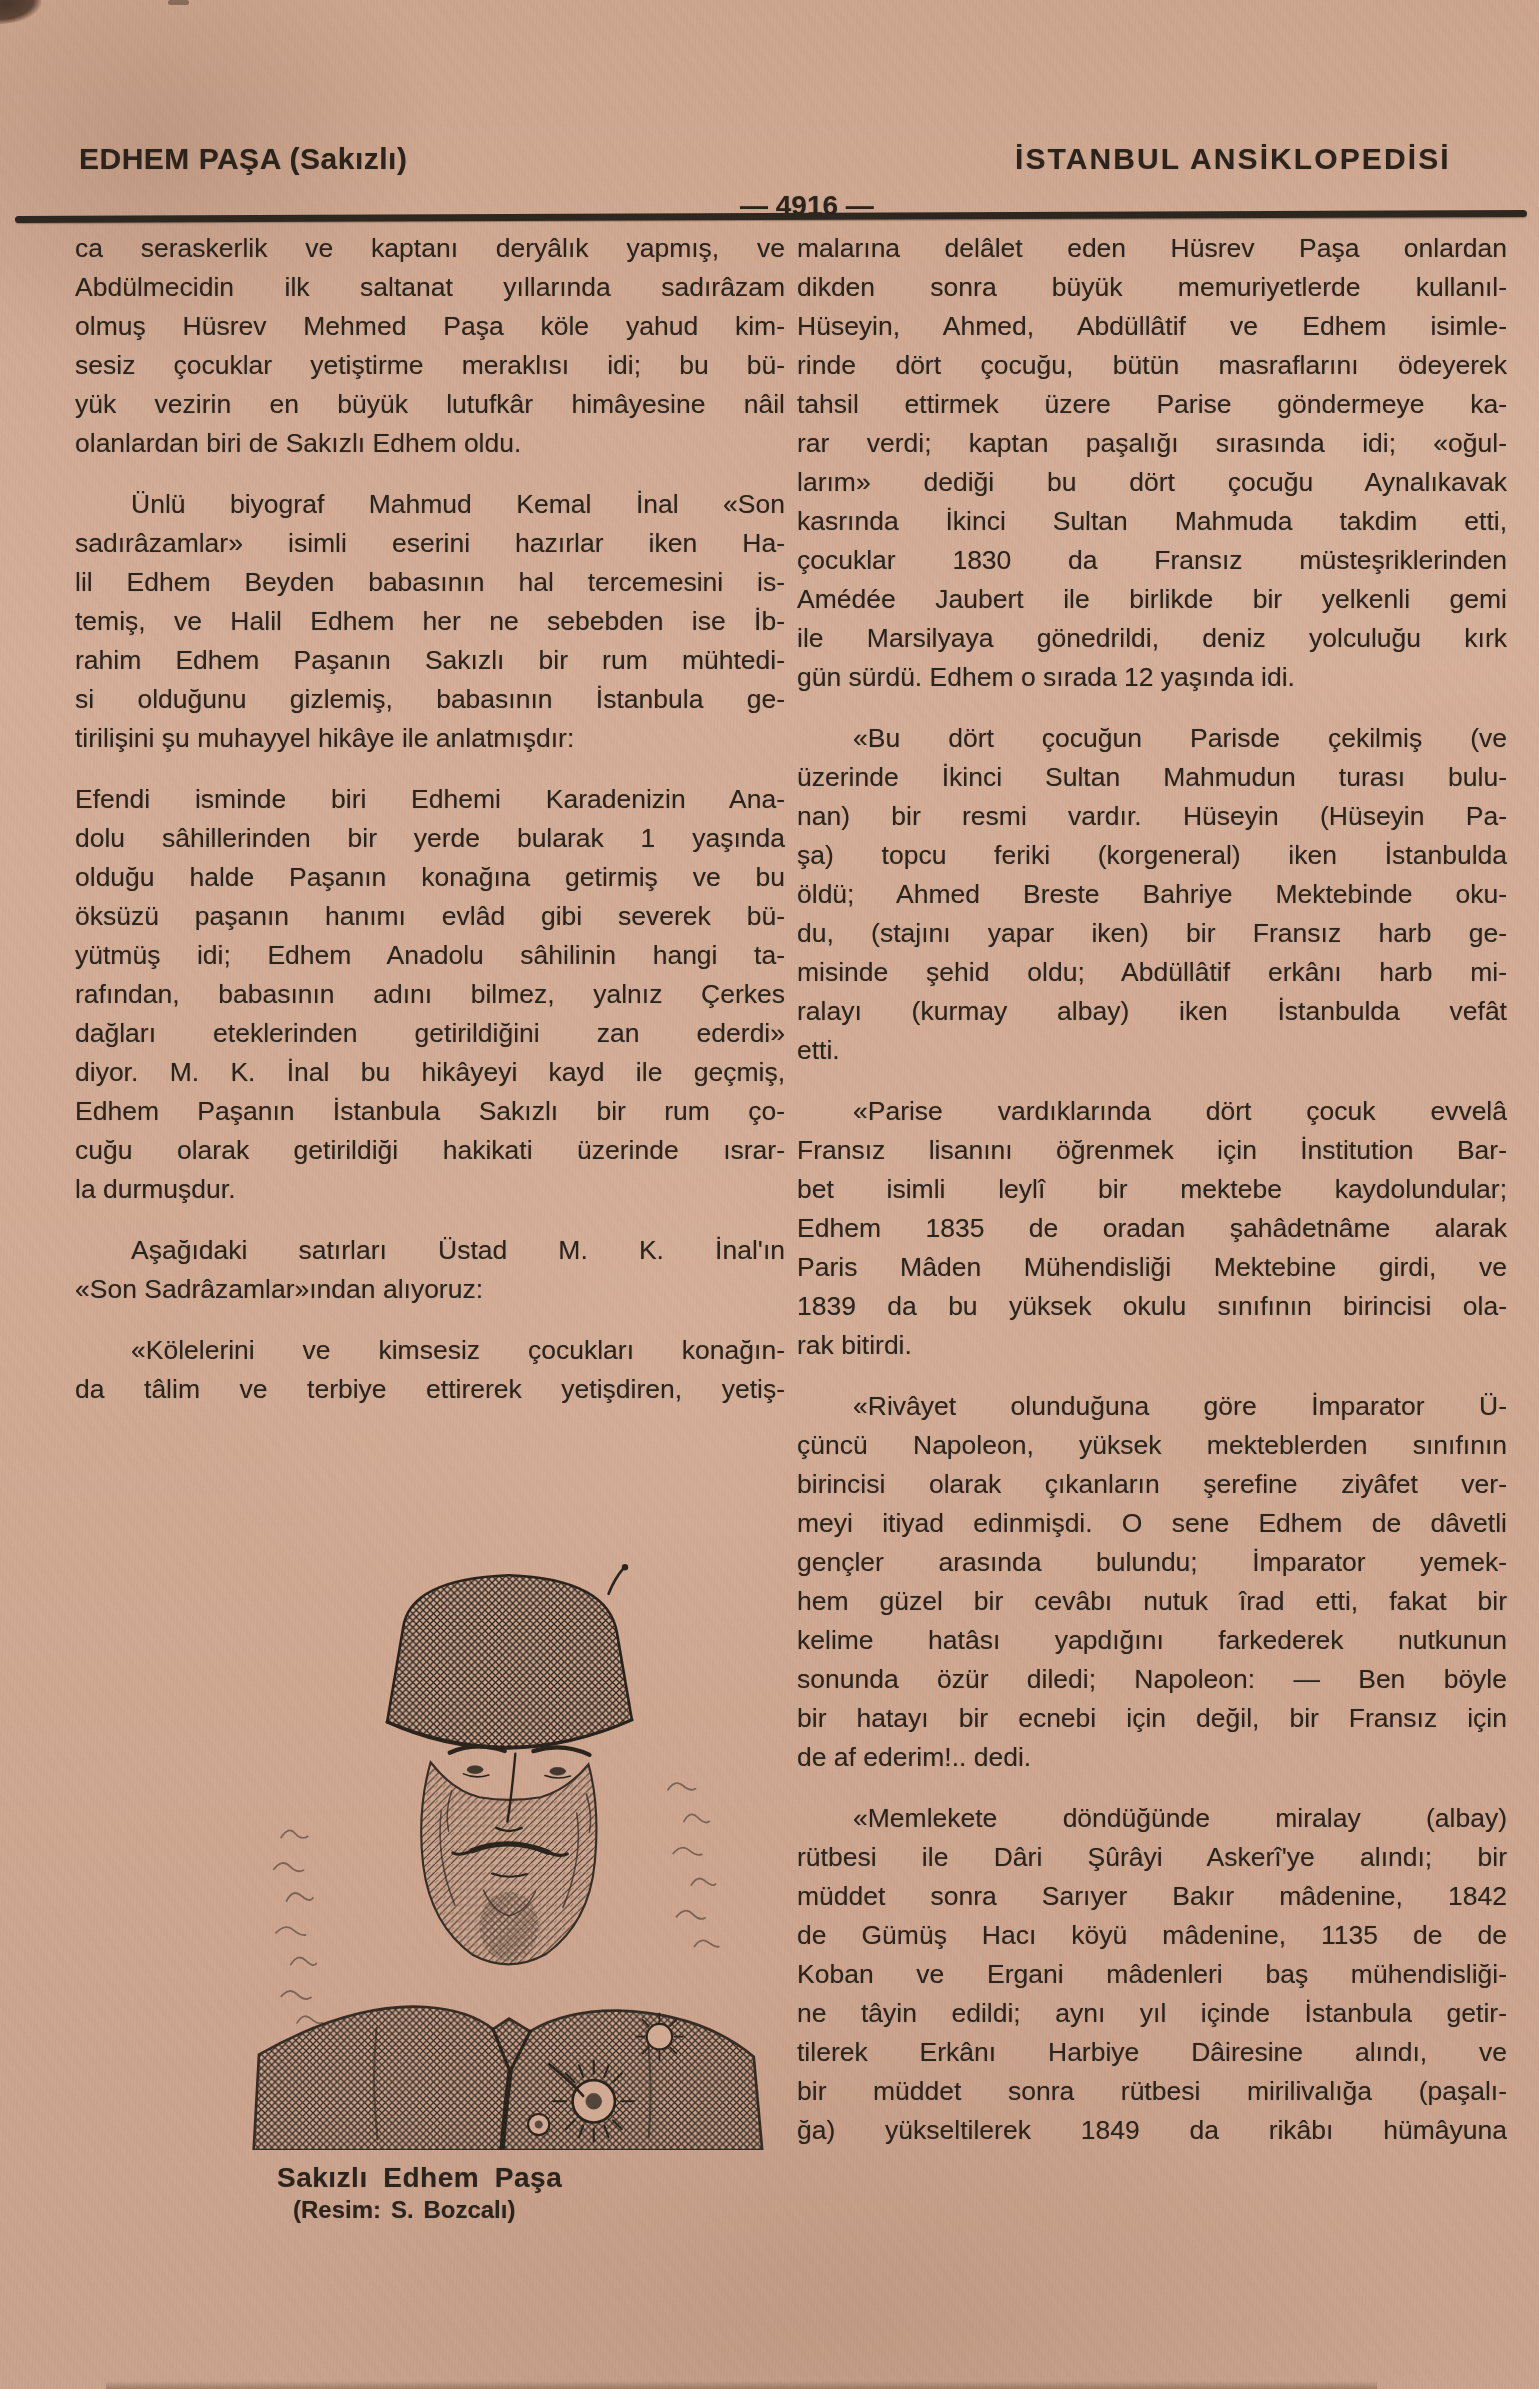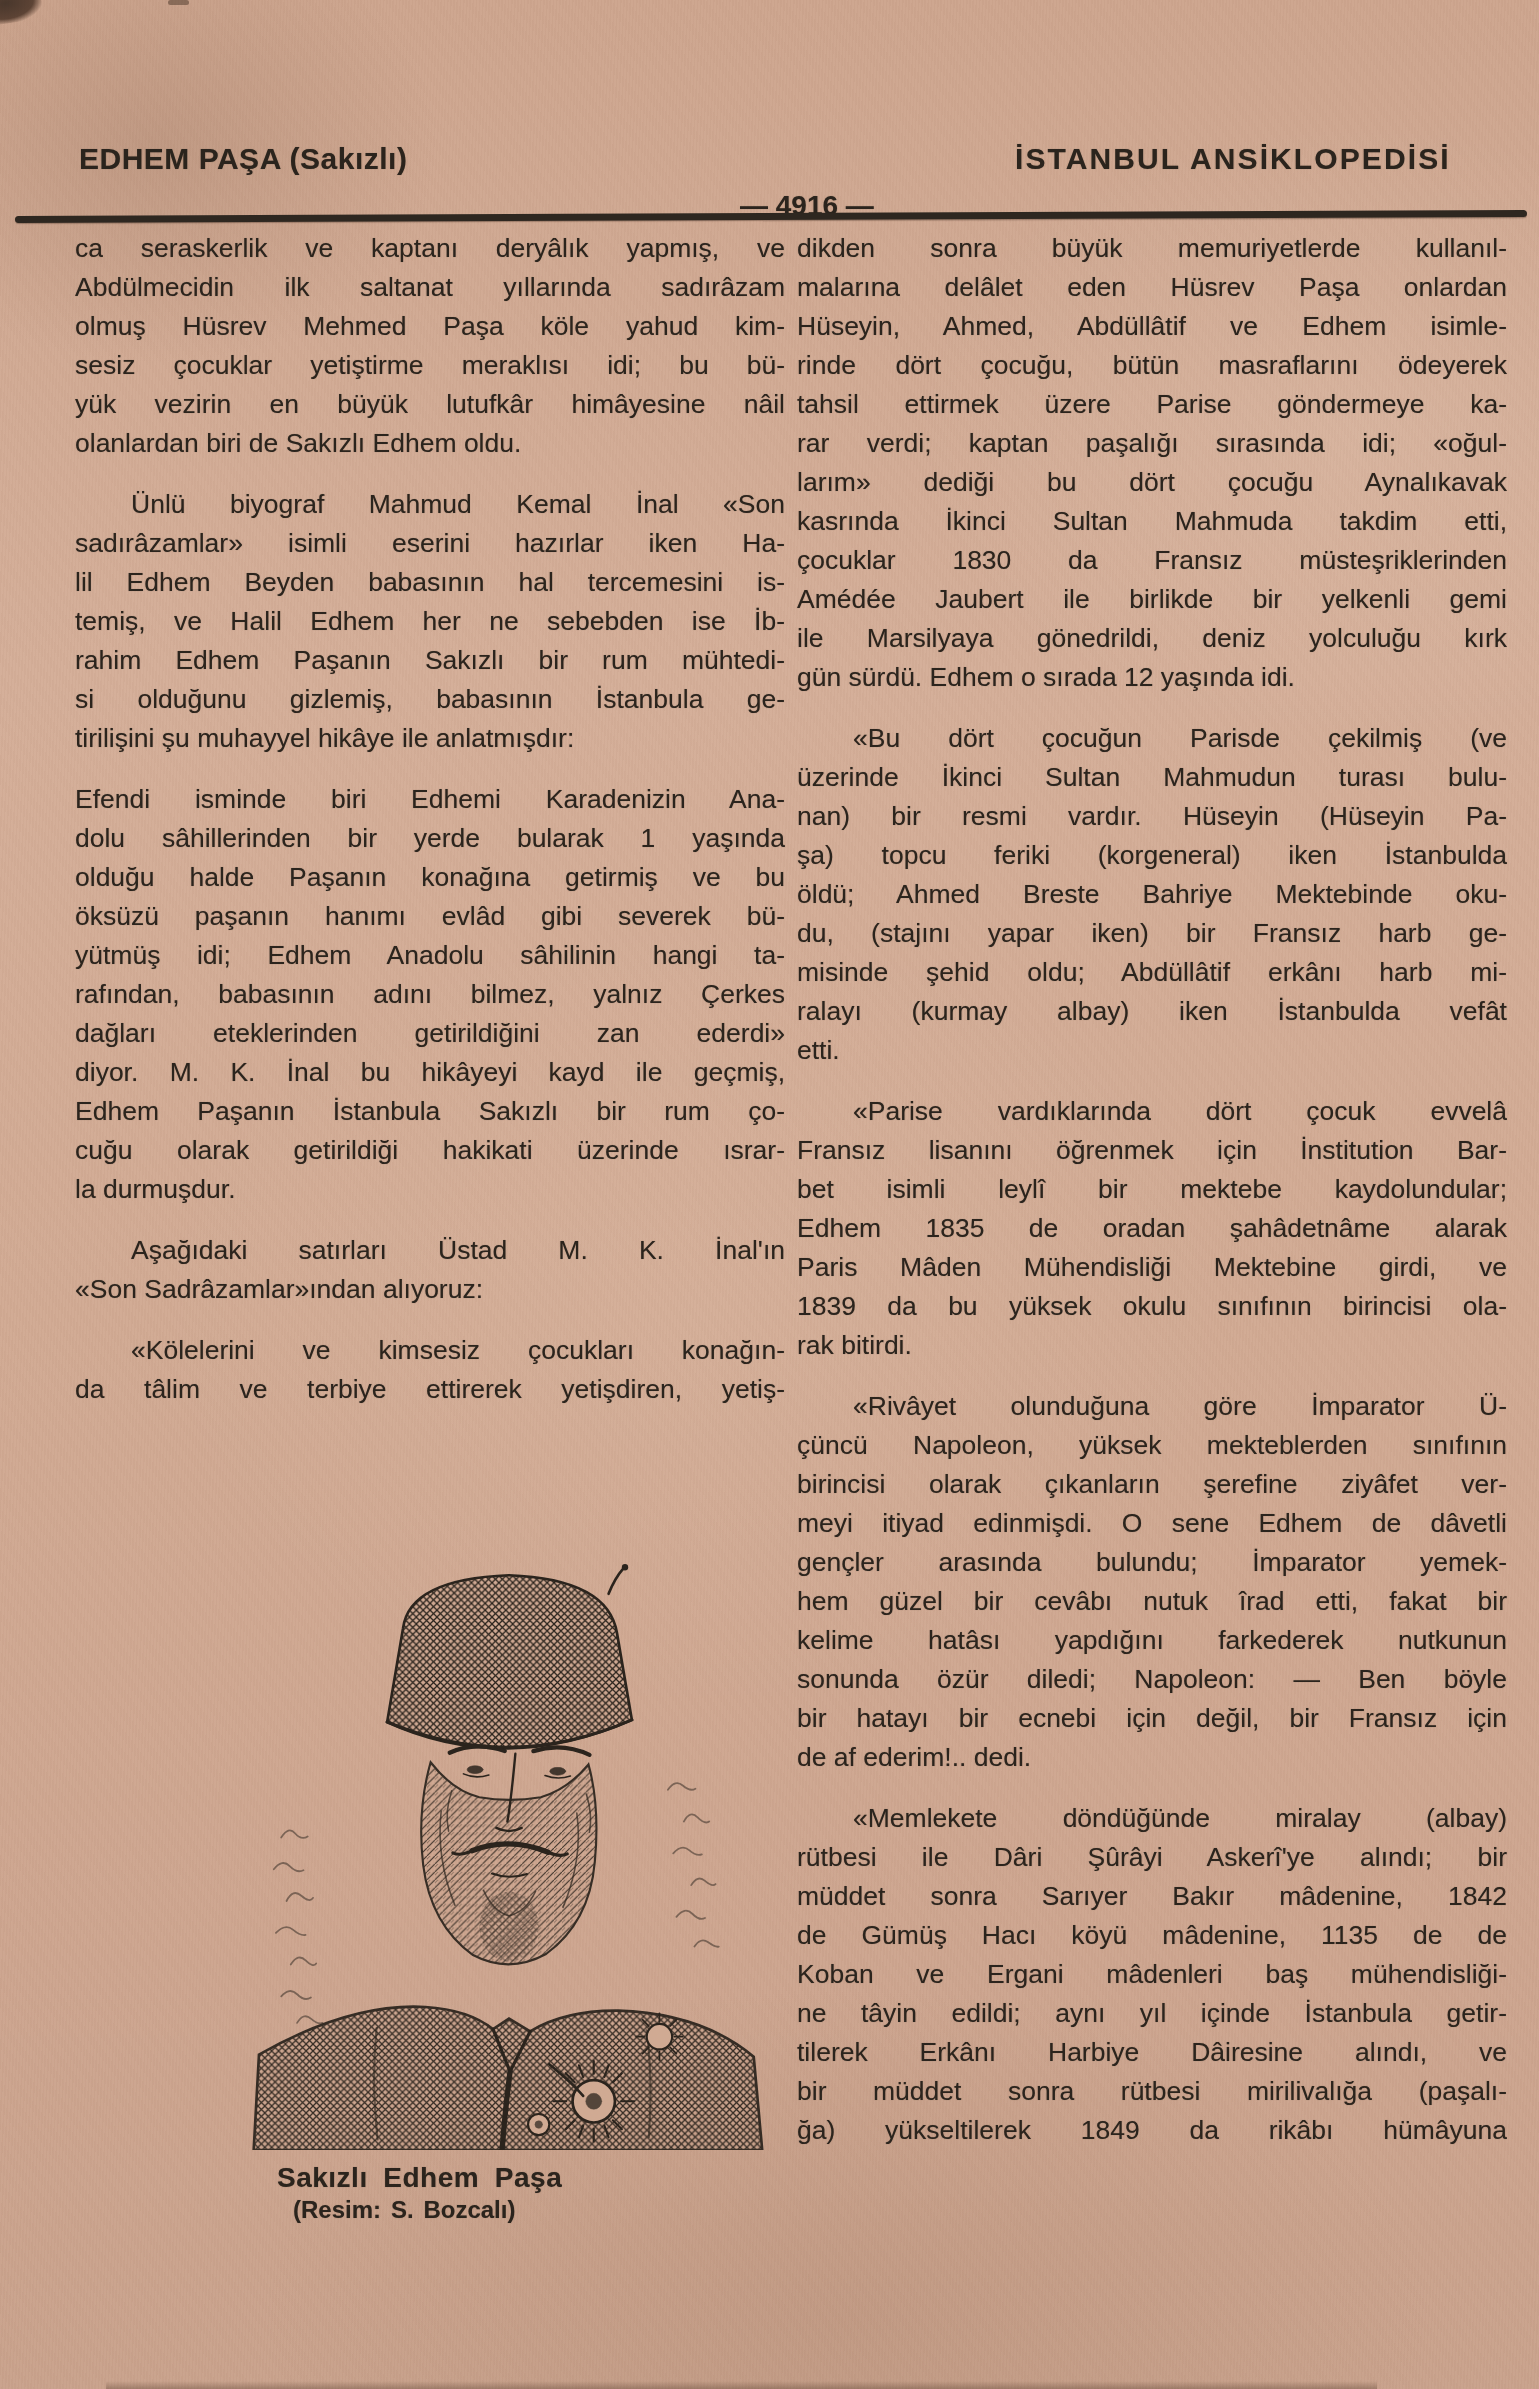--- a/index.html
+++ b/index.html
@@ -93,22 +93,22 @@
         <div class="tline indent">Aşağıdaki satırları Üstad M. K. İnal'ın</div>
         <div class="tline lastleft">«Son Sadrâzamlar»ından alıyoruz:</div>
       </div>
       <div class="para">
         <div class="tline indent">«Kölelerini ve kimsesiz çocukları konağın-</div>
         <div class="tline">da tâlim ve terbiye ettirerek yetişdiren, yetiş-</div>
       </div>
     </div>
   <div class="col col-right">
       <div class="para">
+        <div class="tline">malarına delâlet eden Hüsrev Paşa onlardan</div>
         <div class="tline">dikden sonra büyük memuriyetlerde kullanıl-</div>
-        <div class="tline">malarına delâlet eden Hüsrev Paşa onlardan</div>
         <div class="tline">Hüseyin, Ahmed, Abdüllâtif ve Edhem isimle-</div>
         <div class="tline">rinde dört çocuğu, bütün masraflarını ödeyerek</div>
         <div class="tline">tahsil ettirmek üzere Parise göndermeye ka-</div>
         <div class="tline">rar verdi; kaptan paşalığı sırasında idi; «oğul-</div>
         <div class="tline">larım» dediği bu dört çocuğu  Aynalıkavak</div>
         <div class="tline">kasrında İkinci Sultan Mahmuda takdim etti,</div>
         <div class="tline">çocuklar 1830 da Fransız müsteşriklerinden</div>
         <div class="tline">Amédée Jaubert ile birlikde bir yelkenli gemi</div>
         <div class="tline">ile Marsilyaya gönedrildi, deniz yolculuğu kırk</div>
         <div class="tline lastleft">gün sürdü. Edhem o sırada 12 yaşında idi.</div>

